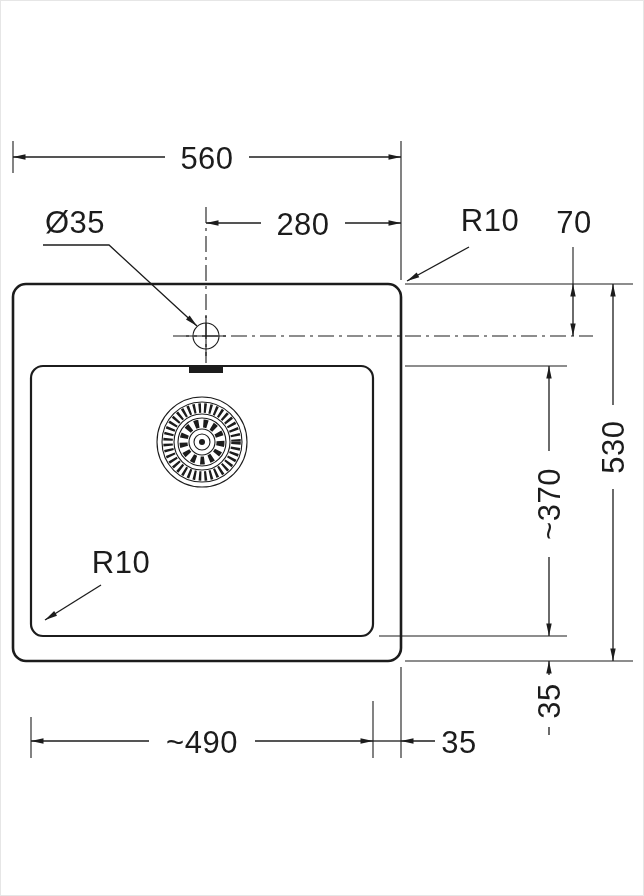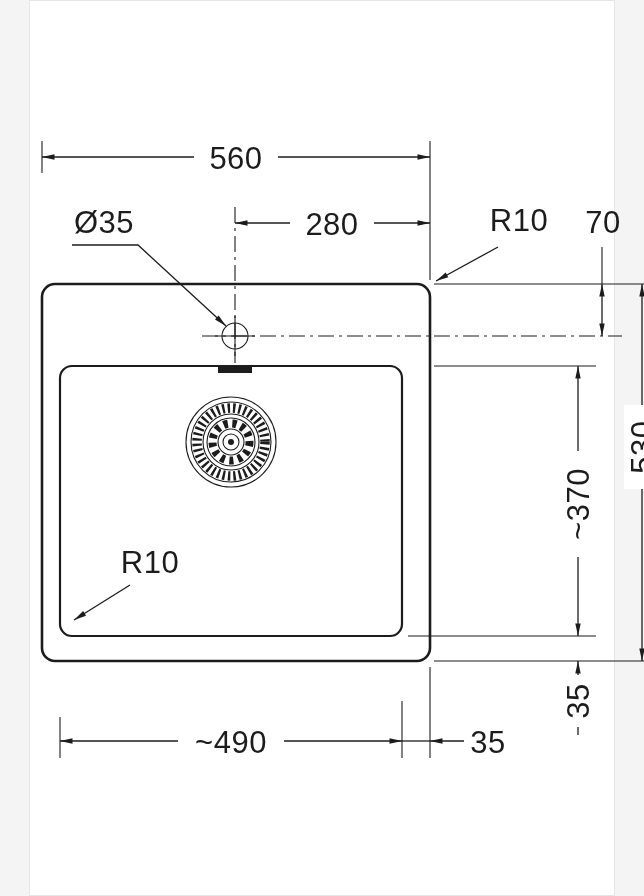--- a/index.html
+++ b/index.html
@@ -1,17 +1,17 @@
 <!DOCTYPE html>
 <html style="--line: #1c1c1c; --bg: #ffffff;"><head>
 <meta charset="utf-8">
 <style>
   html,body{margin:0;padding:0;background:#f4f4f4;}
   .canvas{
-    position:relative;width:586px;height:896px;margin:0 auto;
+    position:relative;width:644px;height:896px;margin:0 auto;
     background:var(--bg,#ffffff);
     border:1px solid #e6e6e6;box-sizing:border-box;
     font-family:"Liberation Sans", sans-serif;
   }
   svg{display:block;}
   .ol  {fill:none;stroke:var(--line,#1c1c1c);stroke-width:2.6;}
   .ol2 {fill:none;stroke:var(--line,#1c1c1c);stroke-width:2.2;}
   .tl  {fill:none;stroke:var(--line,#1c1c1c);stroke-width:1.1;}
   .dim {fill:none;stroke:var(--line,#1c1c1c);stroke-width:1.3;}
   .cl  {fill:none;stroke:var(--line,#1c1c1c);stroke-width:1.1;stroke-dasharray:16 5 3 5;}

